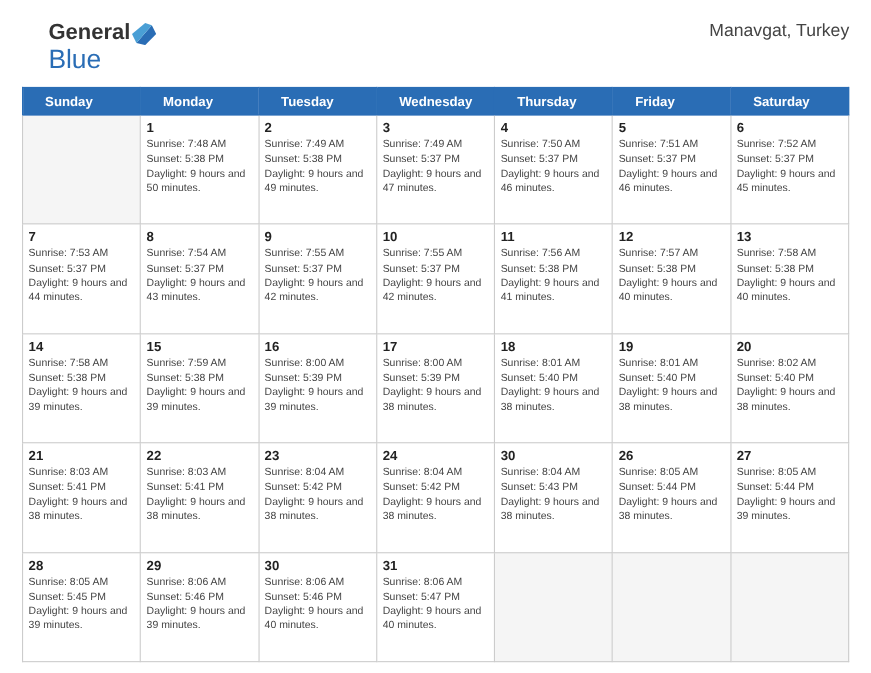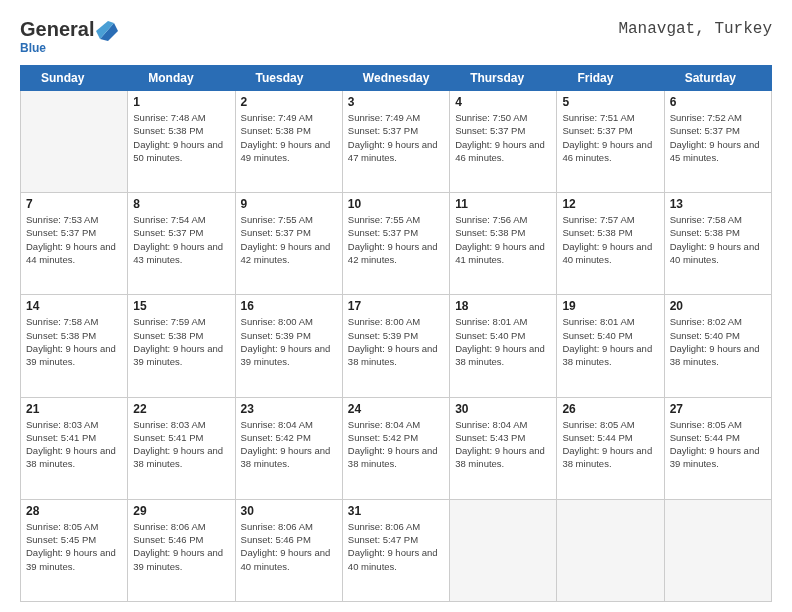--- a/index.html
+++ b/index.html
@@ -20,46 +20,46 @@
     .header {
       display: flex;
       justify-content: space-between;
       align-items: flex-start;
       margin-bottom: 10px;
     }
     .logo {
       display: flex;
       flex-direction: column;
       align-items: flex-start;
+      margin-left: 24px;
     }
     .logo-line1 {
       display: flex;
       align-items: center;
       font-size: 20px;
       font-weight: bold;
     }
     .logo-line2 {
-      font-size: 12px;
-      font-weight: bold;
+      font-size: 24px;
+      font-weight: normal;
       color: #2a6db5;
     }
     .title-block {
       text-align: right;
     }
     .main-title {
       font-size: 34px;
       font-weight: bold;
       color: #222;
       line-height: 1.1;
     }
     .subtitle {
       font-size: 16px;
       color: #444;
       margin-top: 2px;
-      font-family: Liberation Mono, monospace;
     }
     .calendar {
       flex: 1;
       border: 1px solid #ccc;
       border-collapse: collapse;
       width: 100%;
       table-layout: fixed;
     }
     .calendar th {
       background: #2a6db5;

